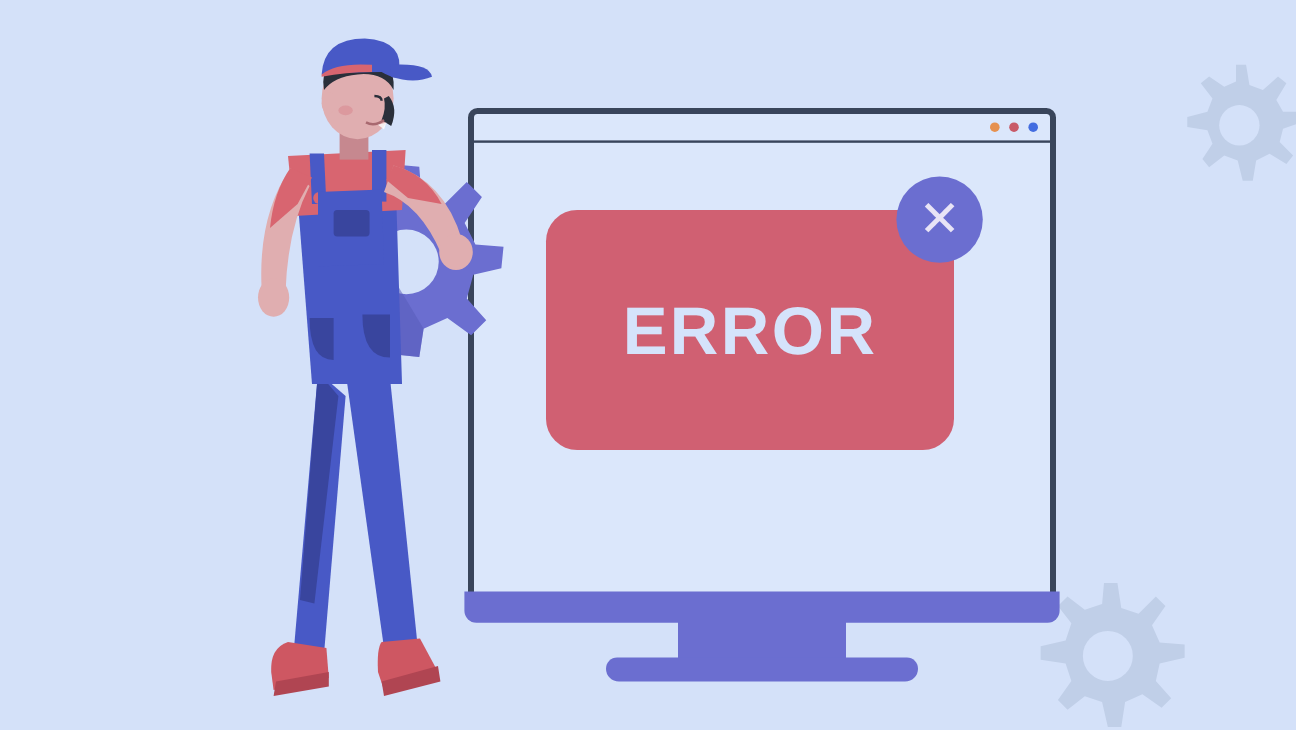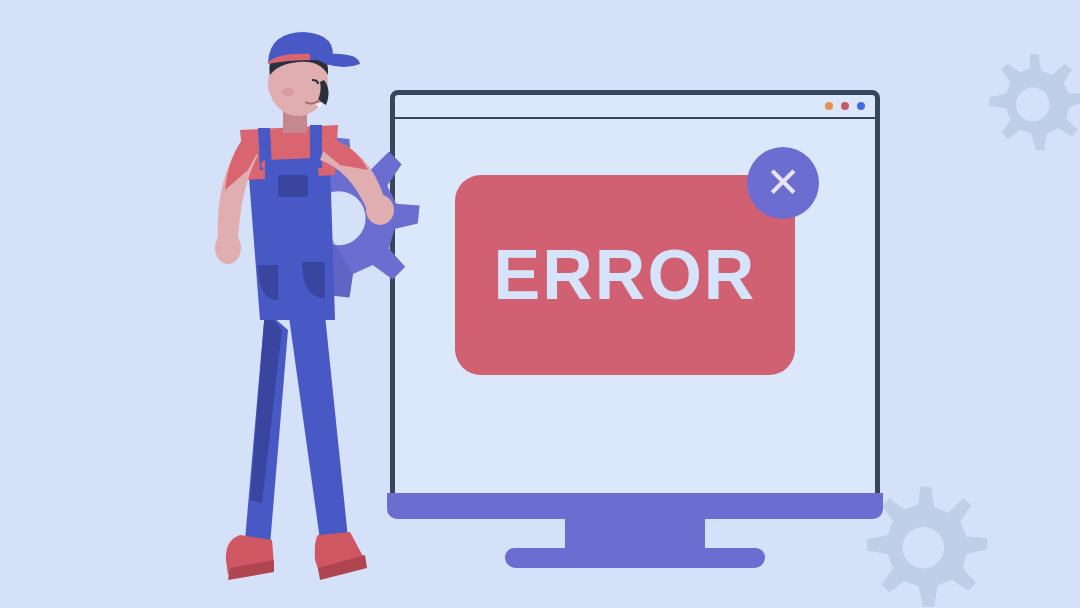--- a/index.html
+++ b/index.html
@@ -70,21 +70,21 @@
       left: 60px; top: 80px;
       width: 340px; height: 200px;
       background: #d06072;
       border-radius: 26px;
       display: flex;
       align-items: center;
       justify-content: center;
     }
     .error-text {
       color: #d5e3fb;
-      font-size: 70px;
+      font-size: 56px;
       font-weight: 700;
       letter-spacing: 2px;
     }
     .close-btn {
       position: absolute;
       top: -28px; right: -24px;
       width: 72px; height: 72px;
       border-radius: 50%;
       background: #6b6ed0;
       display: flex;

